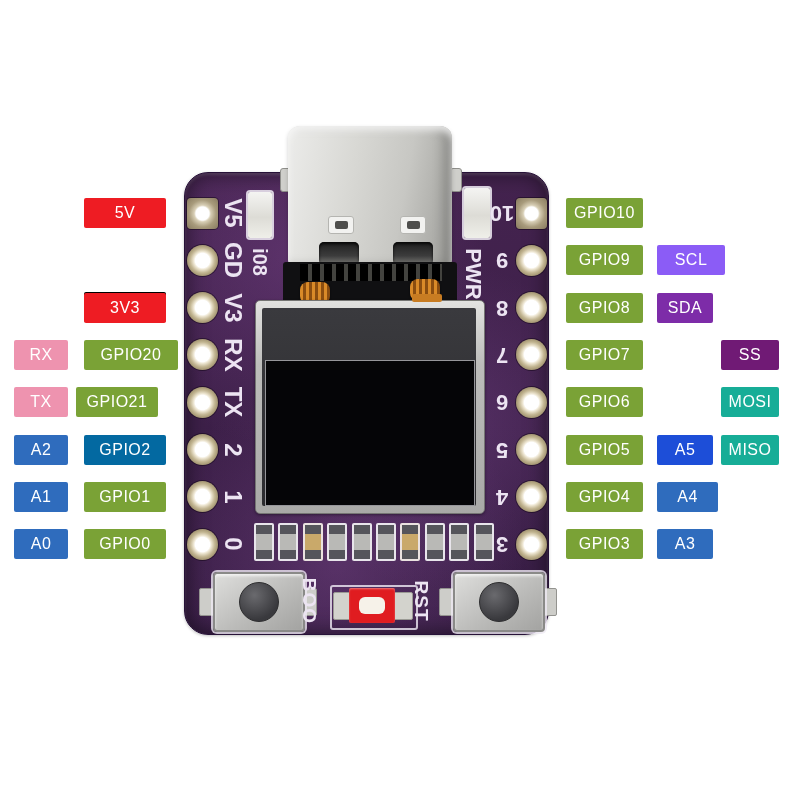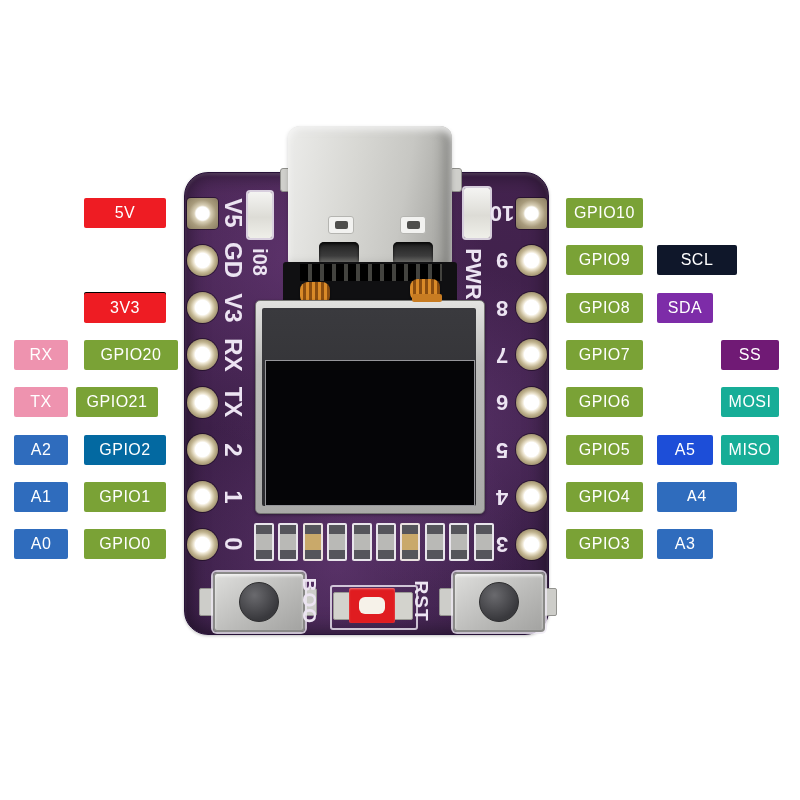--- a/index.html
+++ b/index.html
@@ -139,32 +139,32 @@
     <div class="chip" style="left: 14px; top: 387.2px; width: 54px; background: rgb(238, 147, 175);">TX</div>
     <div class="chip" style="left: 76px; top: 387.2px; width: 82px; background: rgb(122, 162, 54);">GPIO21</div>
     <div class="chip" style="left: 14px; top: 434.5px; width: 54px; background: rgb(47, 108, 189);">A2</div>
     <div class="chip" style="left: 84px; top: 434.5px; width: 82px; background: #0369a1;">GPIO2</div>
     <div class="chip" style="left: 14px; top: 481.8px; width: 54px; background: rgb(47, 108, 189);">A1</div>
     <div class="chip" style="left: 84px; top: 481.8px; width: 82px; background: rgb(122, 162, 54);">GPIO1</div>
     <div class="chip" style="left: 14px; top: 529.1px; width: 54px; background: rgb(47, 108, 189);">A0</div>
     <div class="chip" style="left: 84px; top: 529.1px; width: 82px; background: rgb(122, 162, 54);">GPIO0</div>
     <div class="chip" style="left: 566px; top: 198px; width: 77px; background: rgb(122, 162, 54);">GPIO10</div>
     <div class="chip" style="left: 566px; top: 245.3px; width: 77px; background: rgb(122, 162, 54);">GPIO9</div>
-    <div class="chip" style="left: 657px; top: 245.3px; width: 80px; background: #0f172a;">SCL</div>
+    <div class="chip" style="left: 657px; top: 245.3px; width: 68px; background: #8b5cf6;">SCL</div>
     <div class="chip" style="left: 566px; top: 292.6px; width: 77px; background: rgb(122, 162, 54);">GPIO8</div>
     <div class="chip" style="left: 657px; top: 292.6px; width: 56px; background: rgb(125, 44, 168);">SDA</div>
     <div class="chip" style="left: 566px; top: 339.9px; width: 77px; background: rgb(122, 162, 54);">GPIO7</div>
     <div class="chip" style="left: 721px; top: 339.9px; width: 58px; background: #701a75;">SS</div>
     <div class="chip" style="left: 566px; top: 387.2px; width: 77px; background: rgb(122, 162, 54);">GPIO6</div>
     <div class="chip" style="left: 721px; top: 387.2px; width: 58px; background: rgb(23, 173, 151);">MOSI</div>
     <div class="chip" style="left: 566px; top: 434.5px; width: 77px; background: rgb(122, 162, 54);">GPIO5</div>
     <div class="chip" style="left: 657px; top: 434.5px; width: 56px; background: #1d4ed8;">A5</div>
     <div class="chip" style="left: 721px; top: 434.5px; width: 58px; background: rgb(23, 173, 151);">MISO</div>
     <div class="chip" style="left: 566px; top: 481.8px; width: 77px; background: rgb(122, 162, 54);">GPIO4</div>
-    <div class="chip" style="left: 657px; top: 481.8px; width: 80px; background: rgb(47, 108, 189); font-family: Liberation Mono, monospace;">A4</div>
+    <div class="chip" style="left: 657px; top: 481.8px; width: 61px; background: rgb(47, 108, 189);">A4</div>
     <div class="chip" style="left: 566px; top: 529.1px; width: 77px; background: rgb(122, 162, 54);">GPIO3</div>
     <div class="chip" style="left: 657px; top: 529.1px; width: 56px; background: rgb(47, 108, 189);">A3</div>
     <div class="pin square" style="left: 187px; top: 197.5px;"></div>
     <div class="pin square" style="left: 516px; top: 197.5px;"></div>
     <div class="pin" style="left: 187px; top: 244.8px;"></div>
     <div class="pin" style="left: 516px; top: 244.8px;"></div>
     <div class="pin" style="left: 187px; top: 292.1px;"></div>
     <div class="pin" style="left: 516px; top: 292.1px;"></div>
     <div class="pin" style="left: 187px; top: 339.4px;"></div>
     <div class="pin" style="left: 516px; top: 339.4px;"></div>

